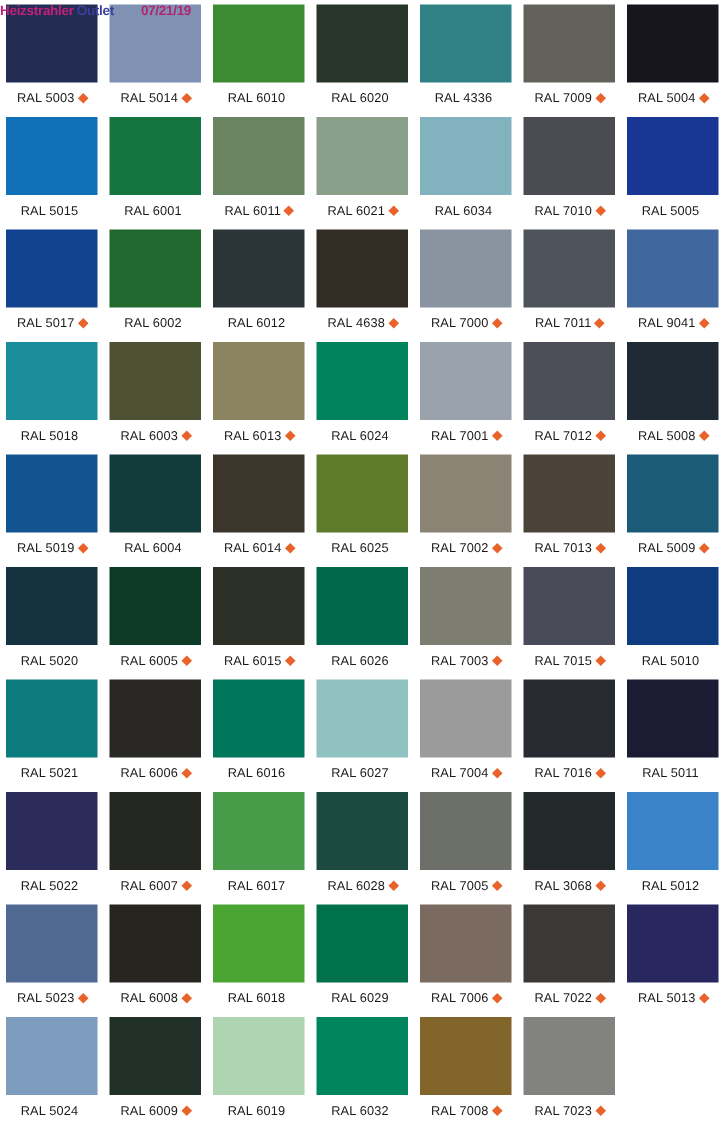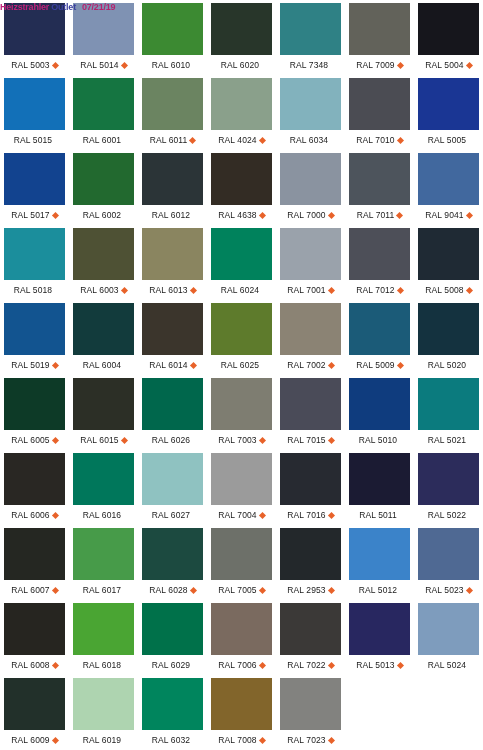--- a/index.html
+++ b/index.html
@@ -35,21 +35,21 @@
   }
   #header-bar .htext {
     font-size: 9px;
     line-height: 10px;
     letter-spacing: -0.2px;
     font-weight: bold;
     font-family: "Liberation Sans", sans-serif;
   }
   #header-bar .h-title { color: #c0227a; }
   #header-bar .h-sub   { color: #3a3f9e; margin-left: 2px; }
-  #header-bar .h-date  { color: #b3246f; margin-left: 6px; }
+  #header-bar .h-date  { color: #b3246f; margin-left: 18px; }
 
   
   #grid {
     position: absolute;
     top: 0;
     left: 0;
     width: 483px;
     height: 750px;
     display: grid;
     grid-template-columns: repeat(7, 1fr);
@@ -127,21 +127,21 @@
       <div class="cell">
         <div class="chip" style="background: rgb(40, 54, 42);"></div>
         <div class="caption">
           <span class="code">RAL 6020</span>
           <span class="marker hidden" style="background: rgb(232, 98, 42);"></span>
         </div>
       </div>
       <div class="cell">
         <div class="chip" style="background: rgb(47, 129, 133);"></div>
         <div class="caption">
-          <span class="code">RAL 7348</span>
+          <span class="code">RAL 4336</span>
           <span class="marker hidden" style="background: rgb(232, 98, 42);"></span>
         </div>
       </div>
       <div class="cell">
         <div class="chip" style="background: rgb(98, 98, 90);"></div>
         <div class="caption">
           <span class="code">RAL 7009</span>
           <span class="marker" style="background: rgb(232, 98, 42);"></span>
         </div>
       </div>
@@ -169,21 +169,21 @@
       <div class="cell">
         <div class="chip" style="background: rgb(107, 132, 97);"></div>
         <div class="caption">
           <span class="code">RAL 6011</span>
           <span class="marker" style="background: rgb(232, 98, 42);"></span>
         </div>
       </div>
       <div class="cell">
         <div class="chip" style="background: rgb(138, 160, 139);"></div>
         <div class="caption">
-          <span class="code">RAL 4024</span>
+          <span class="code">RAL 6021</span>
           <span class="marker" style="background: rgb(232, 98, 42);"></span>
         </div>
       </div>
       <div class="cell">
         <div class="chip" style="background: rgb(130, 178, 189);"></div>
         <div class="caption">
           <span class="code">RAL 6034</span>
           <span class="marker hidden" style="background: rgb(232, 98, 42);"></span>
         </div>
       </div>
@@ -328,20 +328,27 @@
         </div>
       </div>
       <div class="cell">
         <div class="chip" style="background: rgb(139, 131, 116);"></div>
         <div class="caption">
           <span class="code">RAL 7002</span>
           <span class="marker" style="background: rgb(232, 98, 42);"></span>
         </div>
       </div>
       <div class="cell">
+        <div class="chip" style="background: rgb(75, 66, 56);"></div>
+        <div class="caption">
+          <span class="code">RAL 7013</span>
+          <span class="marker" style="background: rgb(232, 98, 42);"></span>
+        </div>
+      </div>
+      <div class="cell">
         <div class="chip" style="background: rgb(27, 91, 120);"></div>
         <div class="caption">
           <span class="code">RAL 5009</span>
           <span class="marker" style="background: rgb(232, 98, 42);"></span>
         </div>
       </div>
       <div class="cell">
         <div class="chip" style="background: rgb(20, 50, 63);"></div>
         <div class="caption">
           <span class="code">RAL 5020</span>
@@ -470,21 +477,21 @@
       <div class="cell">
         <div class="chip" style="background: rgb(109, 112, 105);"></div>
         <div class="caption">
           <span class="code">RAL 7005</span>
           <span class="marker" style="background: rgb(232, 98, 42);"></span>
         </div>
       </div>
       <div class="cell">
         <div class="chip" style="background: rgb(35, 40, 43);"></div>
         <div class="caption">
-          <span class="code">RAL 2953</span>
+          <span class="code">RAL 3068</span>
           <span class="marker" style="background: rgb(232, 98, 42);"></span>
         </div>
       </div>
       <div class="cell">
         <div class="chip" style="background: rgb(59, 131, 201);"></div>
         <div class="caption">
           <span class="code">RAL 5012</span>
           <span class="marker hidden" style="background: rgb(232, 98, 42);"></span>
         </div>
       </div>

